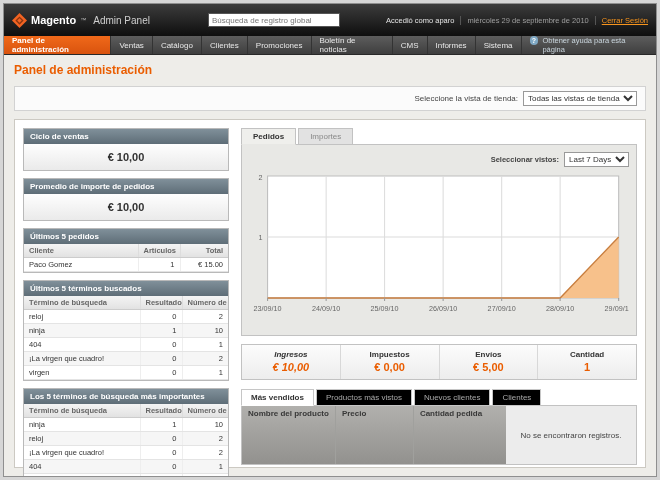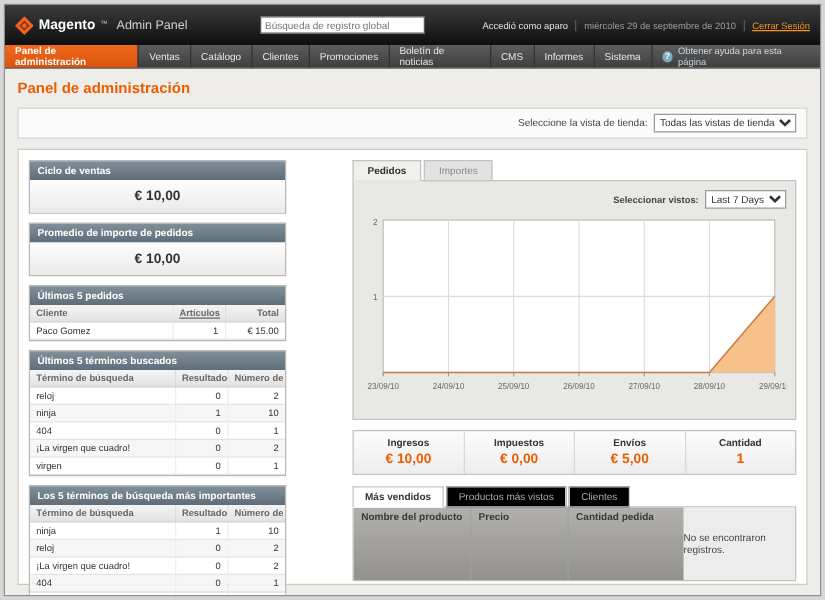--- a/index.html
+++ b/index.html
@@ -18,21 +18,21 @@
   .global-search{width:132px;height:14px;font-size:8px;border:1px solid #555;padding:0 3px;color:#555;background:#fff;font-family:inherit;margin-left:12px;}
   .user-info{font-size:7.5px;color:#9d9d9d;display:flex;align-items:center;white-space:nowrap;}
   .user-name{color:#e3e3e3;padding-right:6px;}
   .user-date{padding:0 6px;border-left:1px solid #555;}
   .logout{color:#f7941d;text-decoration:underline;cursor:pointer;padding-left:6px;border-left:1px solid #555;}
 
   
   .nav{height:19px;background:linear-gradient(#5d5d5d,#3e3e3e);display:flex;align-items:stretch;flex:none;border-bottom:1px solid #282828;}
   .nav-item{padding:0 8px;font-size:8px;color:#e8e8e8;display:flex;align-items:center;border-right:1px solid #333;cursor:pointer;}
   .nav-item.active{background:linear-gradient(#f0691a,#d9530e);font-weight:bold;color:#fff;}
-  .nav-help{margin-left:auto;display:flex;align-items:center;gap:4px;padding:0 8px;font-size:7.5px;color:#c9d5dd;cursor:pointer;}
+  .nav-help{margin-left:auto;display:flex;gap:4px;padding:0 8px;font-size:7.5px;color:#c9d5dd;cursor:pointer;}
   .help-icon{width:9px;height:9px;border-radius:50%;background:#7fa8c4;color:#fff;font-size:7px;line-height:9px;text-align:center;display:inline-block;font-weight:bold;}
 
   
   .content{flex:1;min-height:0;padding:8px 10px;background:#eeede9;display:flex;flex-direction:column;}
   .page-title{color:#ea5d00;font-size:12px;font-weight:bold;margin-bottom:9px;flex:none;}
   .store-switcher{background:#fbfbfb;border:1px solid #d2d2d2;padding:4px 8px;font-size:8px;color:#444;display:flex;align-items:center;gap:5px;flex:none;justify-content:flex-end;}
   select{font-size:8px;font-family:inherit;height:15px;border:1px solid #999;background:#fff;color:#333;}
 
   .main-panel{margin-top:8px;background:#fff;border:1px solid #ccc9c2;padding:8px;display:flex;gap:12px;flex:1;min-height:0;}
 
@@ -42,35 +42,35 @@
   .box-header{background:linear-gradient(#80909a,#5e6d77);color:#fff;font-weight:bold;font-size:8px;padding:3px 6px;}
   .box-value{background:linear-gradient(#fefefe,#eaeaea);text-align:center;font-weight:bold;font-size:11px;color:#333;padding:7px 0;}
   .mini-table{width:100%;border-collapse:collapse;font-size:7.5px;table-layout:fixed;}
   .mini-table th{background:linear-gradient(#f4f4f4,#e2e2e2);color:#666;font-weight:bold;text-align:left;padding:2px 5px;border-bottom:1px solid #ccc;border-right:1px solid #ddd;overflow:hidden;white-space:nowrap;}
   .mini-table th:last-child,.mini-table td:last-child{border-right:none;}
   .mini-table td{padding:2px 5px;border-bottom:1px solid #e4e4e4;border-right:1px solid #eee;color:#333;background:#fff;overflow:hidden;white-space:nowrap;cursor:pointer;}
   .mini-table tr:nth-child(even) td{background:#f6f6f6;}
   .mini-table .num{text-align:right;}
   .col-res{width:42px;}
   .col-uses{width:46px;}
-  .col-items{width:42px;text-decoration:underline;}
+  .col-items{width:42px;}
   .col-total{width:48px;}
 
   
-  .right-col{flex:1;min-width:0;display:flex;flex-direction:column;margin-left:41px;}
+  .right-col{flex:1;min-width:0;display:flex;flex-direction:column;}
   .tab-strip{display:flex;gap:2px;position:relative;z-index:2;margin-bottom:-1px;flex:none;}
   .tab{padding:3px 11px;font-size:8px;border:1px solid #c2c2c2;background:#e2e2e2;color:#888;cursor:pointer;}
   .tab.active{background:#efefec;color:#333;font-weight:bold;border-bottom-color:#e8e8e5;}
   .chart-panel{border:1px solid #c2c2c2;background:#e8e8e5;padding:7px;flex:none;}
   .range-row{display:flex;justify-content:flex-end;align-items:center;gap:5px;font-size:7.5px;color:#444;font-weight:bold;}
   .chart-svg{display:block;width:100%;height:156px;margin-top:5px;}
 
   .stats-row{margin-top:8px;display:flex;border:1px solid #c2c2c2;background:linear-gradient(#fcfcfc,#ededed);flex:none;}
   .stat{flex:1;text-align:center;padding:5px 0 6px;border-left:1px solid #d8d8d8;}
-  .stat:first-child{border-left:none;}
+  .stat:first-child{border-left:none;font-style:italic;}
   .stat-label{font-size:8px;font-weight:bold;color:#333;}
   .stat-value{font-size:11px;font-weight:bold;color:#ea5d00;margin-top:2px;}
 
   .bottom-tabs{margin-top:9px;display:flex;gap:2px;position:relative;z-index:2;margin-bottom:-1px;flex:none;}
   .btab{padding:3px 9px;font-size:8px;border:1px solid #c6c6c6;background:#000000;color:#aaa;cursor:default;}
   .btab.active{background:#fff;color:#333;font-weight:bold;cursor:pointer;border-bottom-color:#fff;}
   .grid{border:1px solid #c2c2c2;flex:1;min-height:60px;display:flex;flex-direction:row;}
   .grid-header{display:flex;background:linear-gradient(#b1b0ad,#92918e);font-size:8px;font-weight:bold;color:#383838;flex:none;}
   .grid-col{padding:3px 6px;border-right:1px solid #a0a09d;overflow:hidden;white-space:nowrap;}
   .grid-col.name{flex:1;}
@@ -313,20 +313,21 @@
           </div>
           <div class="stat">
             <div class="stat-label">Cantidad</div>
             <div class="stat-value">1</div>
           </div>
         </div>
 
         <div class="bottom-tabs">
           <div class="btab active">Más vendidos</div>
           <div class="btab">Productos más vistos</div>
+          <div class="btab">Nuevos clientes</div>
           <div class="btab">Clientes</div>
         </div>
 
         <div class="grid">
           <div class="grid-header">
             <div class="grid-col name">Nombre del producto</div>
             <div class="grid-col price">Precio</div>
             <div class="grid-col qty">Cantidad pedida</div>
           </div>
           <div class="grid-body">No se encontraron registros.</div>

